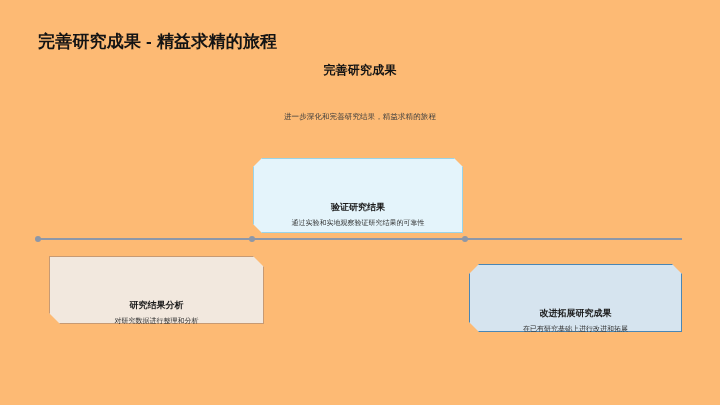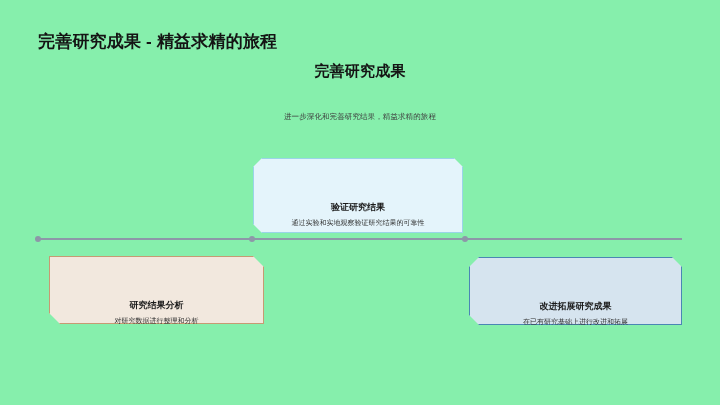--- a/index.html
+++ b/index.html
@@ -14,42 +14,42 @@
     overflow: hidden;
     position: relative;
   }
 
   #slide {
     position: absolute;
     left: 0;
     top: 0;
     width: 720px;
     height: 405px;
-    background: #86efac;
+    background: #fdba74;
   }
 
   
   .slide-title {
     position: absolute;
     left: 38px;
     top: 30px;
     font-size: 17px;
     font-weight: bold;
     color: #141414;
     letter-spacing: 0.2px;
     white-space: nowrap;
   }
 
   .slide-subtitle {
     position: absolute;
     left: 0;
     top: 62px;
     width: 720px;
     text-align: center;
-    font-size: 15px;
+    font-size: 12px;
     font-weight: bold;
     color: #141414;
     letter-spacing: 0.2px;
   }
 
   .slide-desc {
     position: absolute;
     left: 0;
     top: 112px;
     width: 720px;
@@ -121,21 +121,21 @@
     width: 215px;
     height: 68px;
     background: #f2e8de;
     border: 1px solid #c79a73;
     clip-path: polygon(0 0, calc(100% - 11px) 0, 100% 11px, 100% 100%, 11px 100%, 0 calc(100% - 11px));
   }
 
   
   .card-improve {
     left: 469px;
-    top: 257px;
+    top: 264px;
     width: 213px;
     height: 68px;
     background: #d6e4ef;
     border: 1px solid #4a86b4;
     clip-path: polygon(10px 0, calc(100% - 10px) 0, 100% 10px, 100% 100%, 10px 100%, 0 calc(100% - 10px), 0 10px);
   }
 </style>
 </head>
 <body>
 

